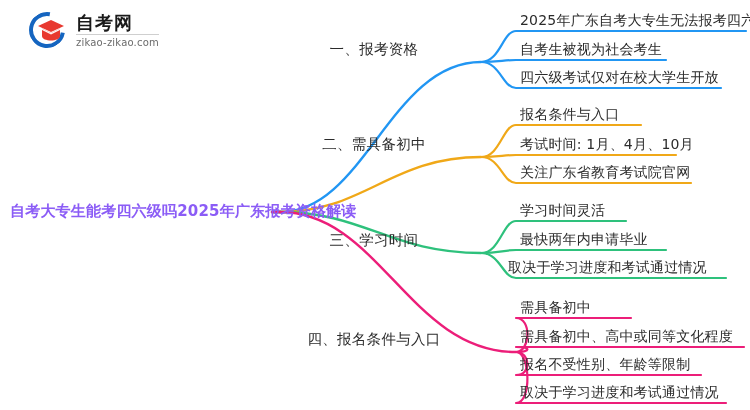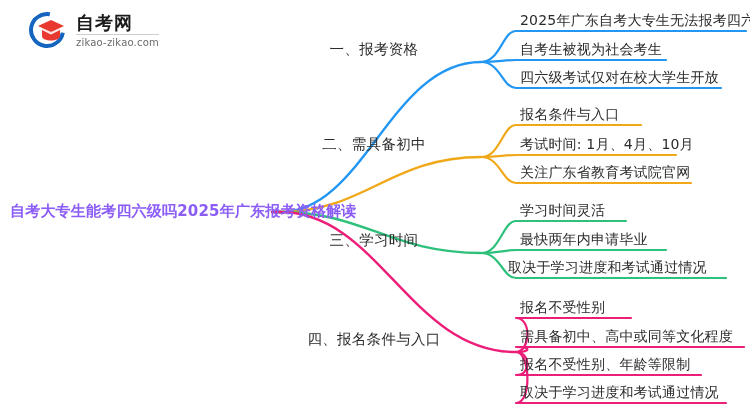--- a/index.html
+++ b/index.html
@@ -156,20 +156,20 @@
       <div class="node-label leaf-label" style="left: 520px; top: 70px;">四六级考试仅对在校大学生开放</div>
       <div class="node-label branch-label" style="left: 374px; top: 42px; transform: translateX(-50%);">一、报考资格</div>
       <div class="node-label leaf-label" style="left: 520px; top: 107px;">报名条件与入口</div>
       <div class="node-label leaf-label" style="left: 520px; top: 137px;">考试时间: 1月、4月、10月</div>
       <div class="node-label leaf-label" style="left: 520px; top: 165px;">关注广东省教育考试院官网</div>
       <div class="node-label branch-label" style="left: 374px; top: 137px; transform: translateX(-50%);">二、需具备初中</div>
       <div class="node-label leaf-label" style="left: 520px; top: 203px;">学习时间灵活</div>
       <div class="node-label leaf-label" style="left: 520px; top: 232px;">最快两年内申请毕业</div>
       <div class="node-label leaf-label" style="left: 508px; top: 260px;">取决于学习进度和考试通过情况</div>
       <div class="node-label branch-label" style="left: 374px; top: 233px; transform: translateX(-50%);">三、学习时间</div>
-      <div class="node-label leaf-label" style="left: 520px; top: 300px;">报名不受性别</div>
+      <div class="node-label leaf-label" style="left: 520px; top: 300px;">需具备初中</div>
       <div class="node-label leaf-label" style="left: 520px; top: 329px;">需具备初中、高中或同等文化程度</div>
       <div class="node-label leaf-label" style="left: 520px; top: 357px;">报名不受性别、年龄等限制</div>
       <div class="node-label leaf-label" style="left: 520px; top: 385px;">取决于学习进度和考试通过情况</div>
       <div class="node-label branch-label" style="left: 374px; top: 332px; transform: translateX(-50%);">四、报名条件与入口</div>
     </div>
 
 </div>
 
 </body></html>

